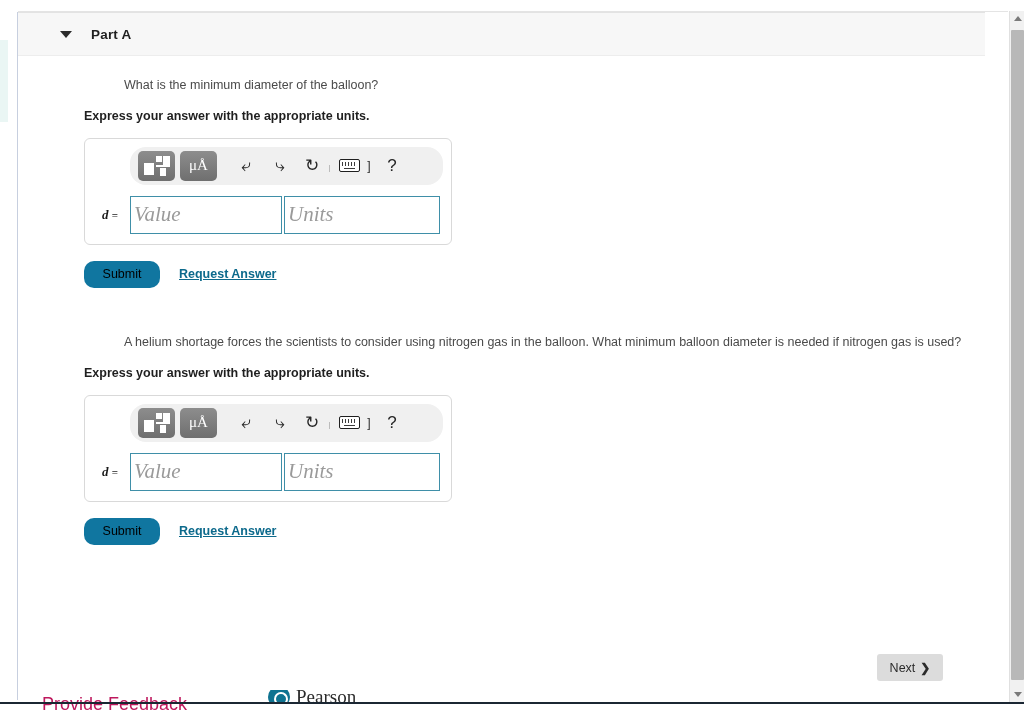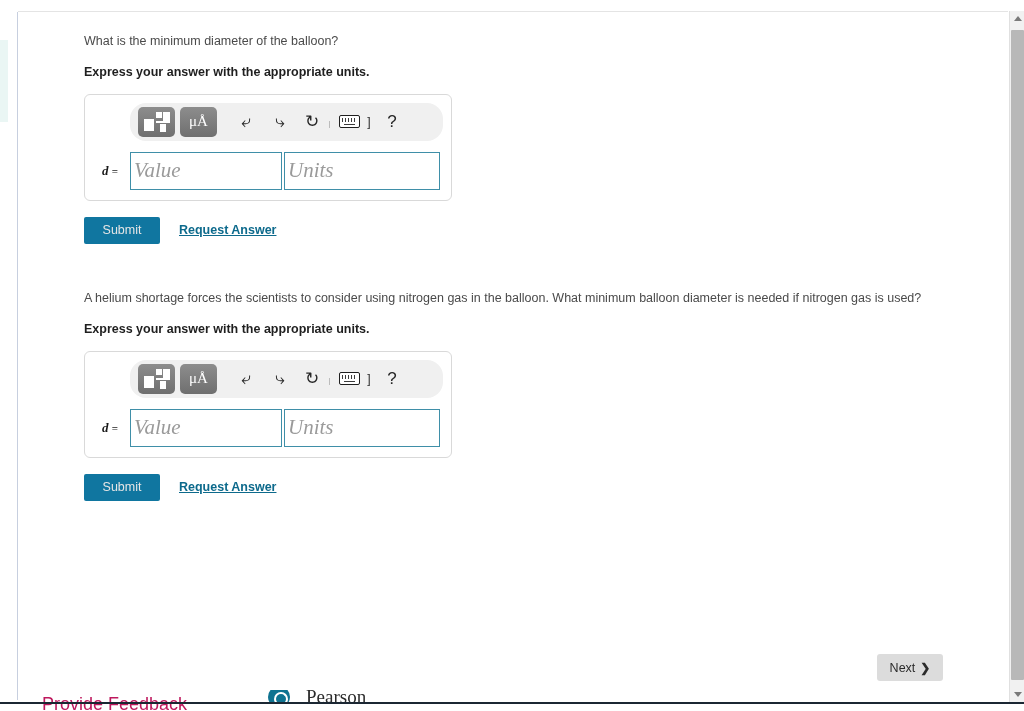--- a/index.html
+++ b/index.html
@@ -111,20 +111,21 @@
   }
 
   
   .part-body { padding-left: 66px; padding-right: 30px; }
   .question-text {
     margin-top: 20px;
     font-size: 12.5px;
     color: #4a4a4a;
     line-height: 1.5;
     max-width: 900px;
+    margin-left: 40px;
   }
   .express-text {
     margin-top: 14px;
     font-size: 12.5px;
     font-weight: bold;
     color: #1f1f1f;
   }
 
   
   .answer-box {
@@ -240,23 +241,23 @@
 
   
   .submit-row {
     margin-top: 16px;
     display: flex;
     align-items: center;
   }
   .submit-btn {
     width: 76px; height: 27px;
     background: #1076a0;
-    color: #e5e5e5;
+    color: #000000;
     border: none;
-    border-radius: 2px;
+    border-radius: 10px;
     font-family: "Liberation Sans", sans-serif;
     font-size: 12.5px;
     display: flex; align-items: center; justify-content: center;
     cursor: pointer;
   }
   .request-link {
     margin-left: 19px;
     color: #0d6a8c;
     font-size: 12.5px;
     font-weight: bold;
@@ -294,21 +295,21 @@
     cursor: pointer;
   }
   .next-chev { font-size: 12px; font-weight: bold; }
 
   
   .pearson {
     position: absolute;
     left: 268px; top: 690px;
     display: flex;
     align-items: center;
-    gap: 16px;
+    gap: 6px;
     overflow: hidden;
     height: 13px;
   }
   .pearson-mark {
     width: 22px; height: 22px;
     border-radius: 50%;
     background: #0f7391;
     position: relative;
     flex: none;
   }
@@ -332,20 +333,24 @@
 
 <div class="page">
 
   <div class="left-panel-fragment"></div>
   <div class="top-hairline"></div>
   <div class="left-divider"></div>
 
   <div class="content">
 
     <div class="part">
+      <div class="part-header">
+        <div class="part-caret"></div>
+        <div class="part-title">Part A</div>
+      </div>
       <div class="part-body">
         <div class="question-text">What is the minimum diameter of the balloon?</div>
         <div class="express-text">Express your answer with the appropriate units.</div>
 
         <div class="answer-box">
           <div class="toolbar">
             <div class="tb-btn">
               <div class="tmpl-icon">
                 <span class="b1"></span>
                   <span class="b2"></span>

